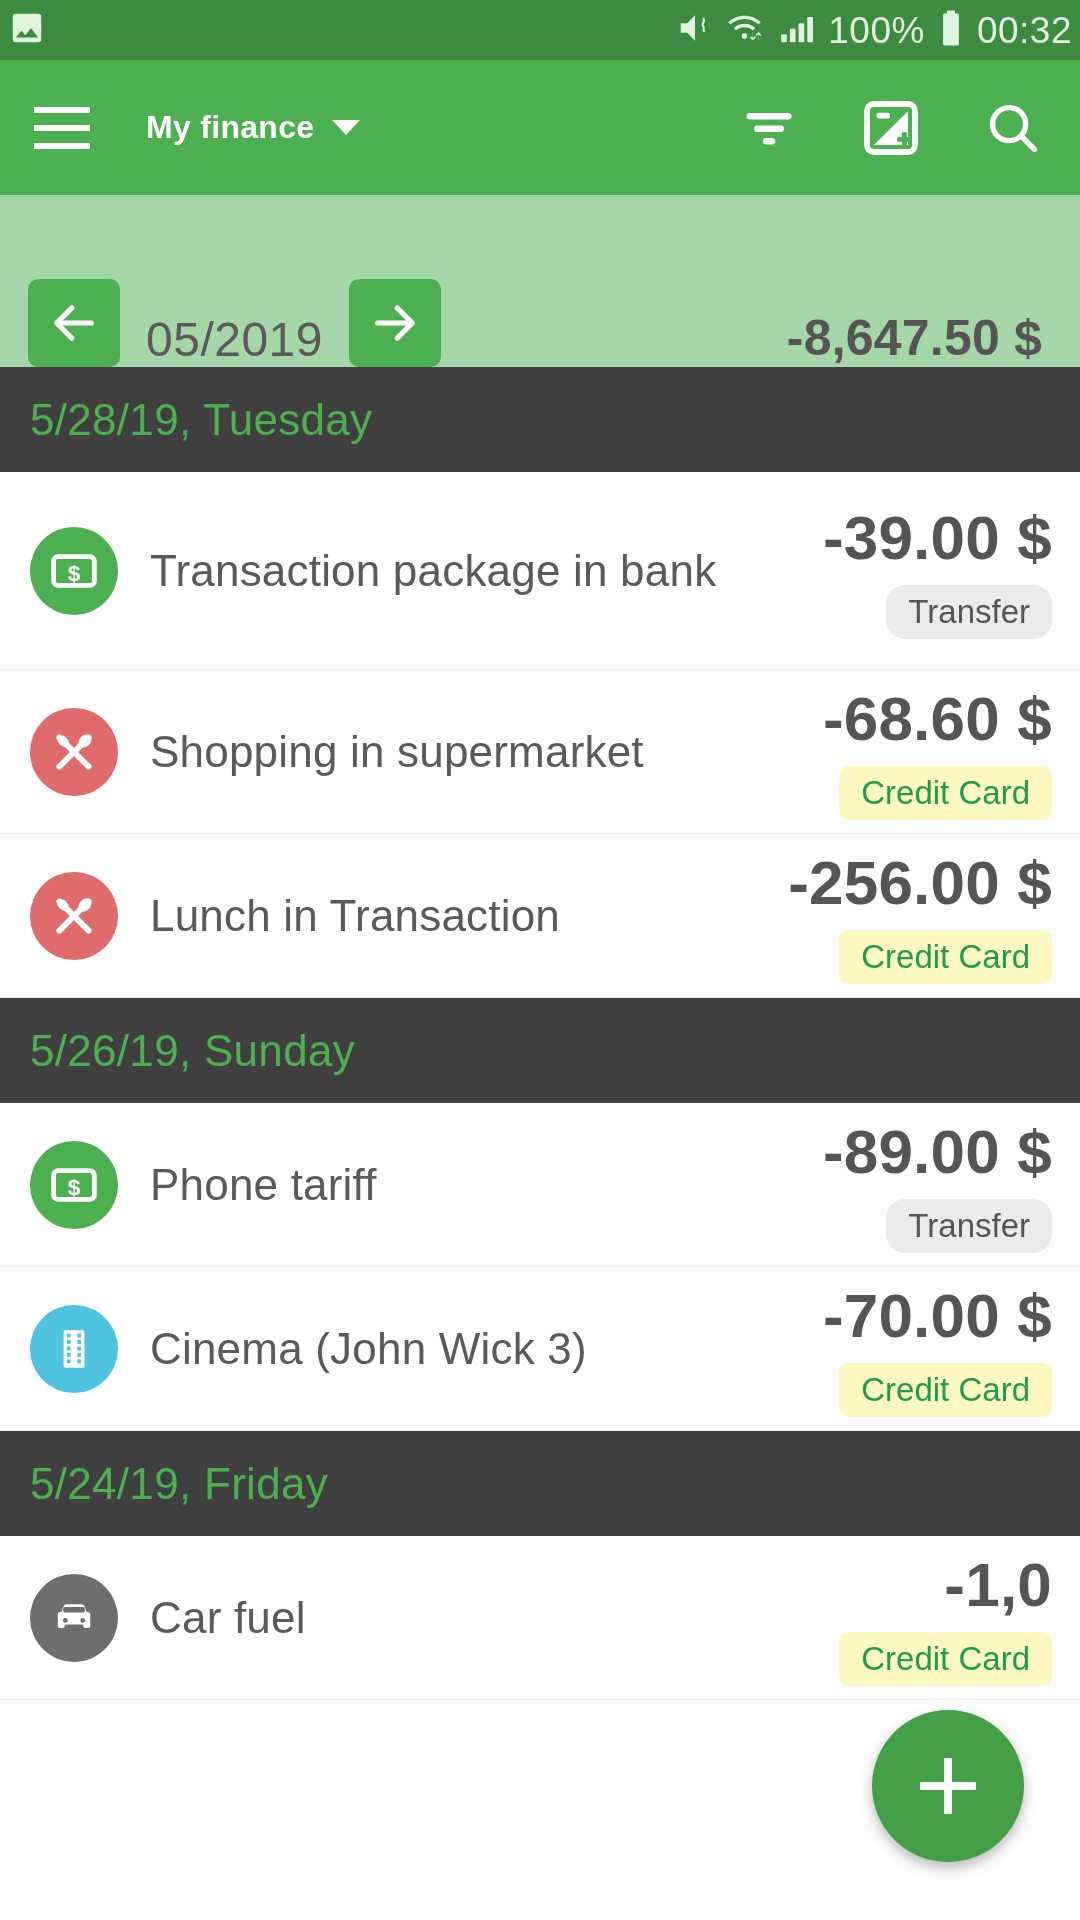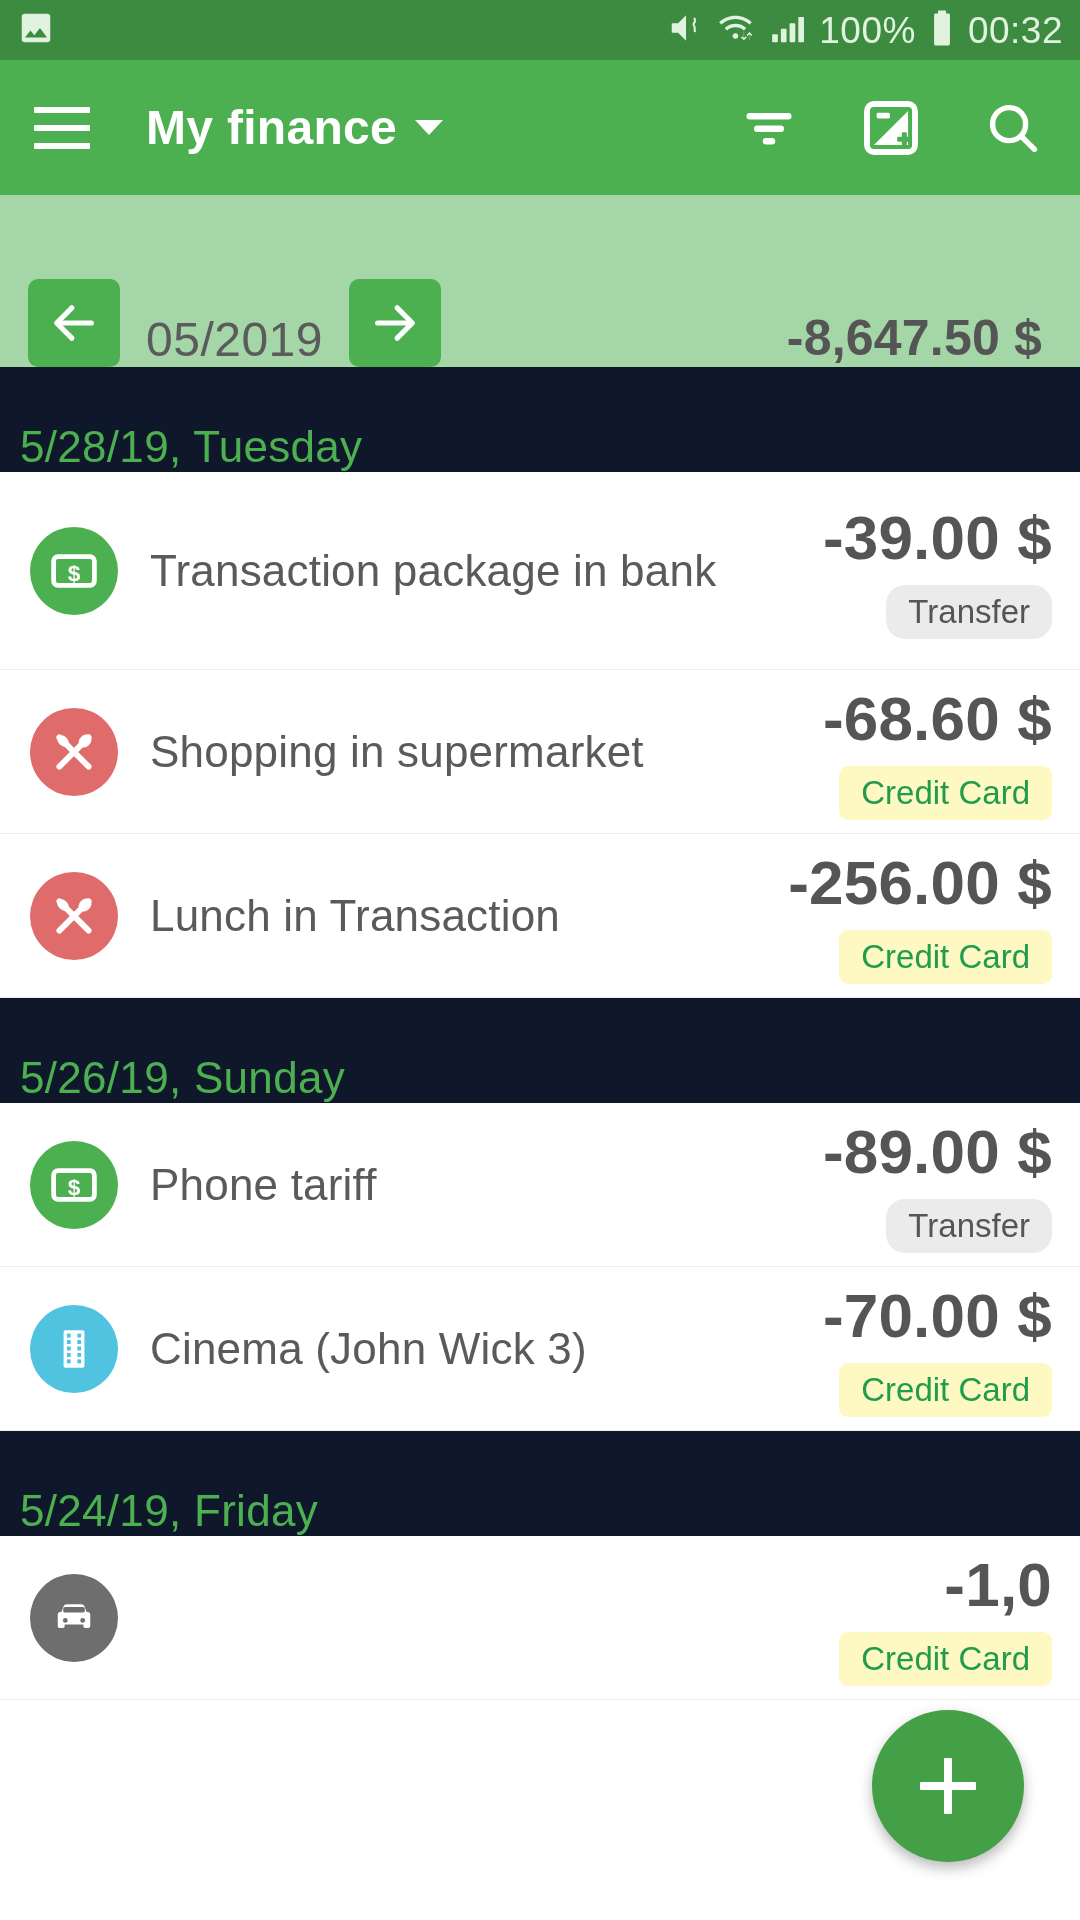--- a/index.html
+++ b/index.html
@@ -8,42 +8,42 @@
     overflow:hidden;
     background:#ffffff;
     font-family:"Liberation Sans", sans-serif;
     -webkit-font-smoothing:antialiased;
   }
   .screen { position:relative; width:1080px; height:1920px; overflow:hidden; background:#fff; }
 
   
   .statusbar {
     height:60px; background:#3d8b40;
-    display:flex; align-items:center; padding:0 17px;
+    display:flex; align-items:center; padding:0 8px;
     color:#dff3df;
   }
   .statusbar .left { display:flex; align-items:center; gap:10px; }
   .statusbar .right { margin-left:auto; display:flex; align-items:center; gap:12px; }
   .sb-text {
     font-size:37px; font-weight:400; letter-spacing:0.5px;
     color:#dff3df; line-height:1;
   }
   .sb-ico { display:block; }
 
   
   .appbar {
     height:135px; background:#4caf50;
     display:flex; align-items:center; padding:0 34px;
     position:relative;
   }
   .hamburger { width:56px; height:42px; display:flex; flex-direction:column; justify-content:space-between; cursor:pointer; }
   .hamburger span { display:block; height:6px; background:#fff; border-radius:1px; }
   .appbar-title-wrap { display:flex; align-items:center; gap:18px; margin-left:56px; }
   .appbar-title {
-    color:#ffffff; font-size:48px; font-weight:700; letter-spacing:0.3px;
+    color:#ffffff; font-size:32px; font-weight:700; letter-spacing:0.3px;
     white-space:nowrap;
   }
   .caret {
     width:0; height:0; border-left:14px solid transparent; border-right:14px solid transparent;
     border-top:15px solid #ffffff;
   }
   .appbar-actions { margin-left:auto; display:flex; align-items:center; gap:56px; }
   .act { width:66px; height:66px; display:flex; align-items:center; justify-content:center; cursor:pointer; }
 
   
@@ -60,22 +60,22 @@
     margin:0 26px; letter-spacing:0.5px; white-space:nowrap;
   }
   .month-total {
     margin-left:auto; font-size:50px; font-weight:700; color:#555555;
     letter-spacing:0.2px; padding-right:10px; white-space:nowrap;
   }
 
   
   .list { position:relative; }
   .date-header {
-    background:#0f172a; height:105px;
-    display:flex; align-items:flex-end; padding-left:20px;
+    background:#404040; height:105px;
+    display:flex; align-items:center; padding-left:30px;
     border-top:1px solid #dcead d;
   }
   .date-header-text {
     color:#4caf50; font-size:44px; font-weight:400; letter-spacing:0.3px; white-space:nowrap;
   }
 
   .txn {
     background:#ffffff; display:flex; align-items:center;
     padding:0 28px 0 30px; position:relative;
     border-bottom:1px solid #ececec;
@@ -312,20 +312,21 @@
       </div>
       <div class="txn">
         <div class="avatar" style="background: rgb(110, 110, 110);">
           <svg width="52" height="52" viewBox="0 0 24 24" fill="#fff">
             <path d="M6.2 9.2l1-2.6c.2-.6.8-1 1.4-1h6.8c.6 0 1.2.4 1.4 1l1 2.6h.6c.6 0 1.1.5 1.1 1.1v5.4c0 .5-.4.9-.9.9h-1.4c-.5 0-.9-.4-.9-.9v-.7H7.7v.7c0 .5-.4.9-.9.9H5.4c-.5 0-.9-.4-.9-.9v-5.4c0-.6.5-1.1 1.1-1.1h.6z"></path>
             <rect x="7" y="6.9" width="10" height="2.6" rx="0.9" fill="#6e6e6e"></rect>
             <circle cx="8" cy="13.1" r="1.1" fill="#6e6e6e"></circle>
             <circle cx="16" cy="13.1" r="1.1" fill="#6e6e6e"></circle>
           </svg>
         </div>
+        <div class="txn-title">Car fuel</div>
         <div class="txn-right">
           <div class="txn-amount">-1,0</div>
           <div class="badge credit">Credit Card</div>
         </div>
       </div>
     </div>
 
   <div class="fab">
     <span class="fab-plus-h"></span>
     <span class="fab-plus-v"></span>

